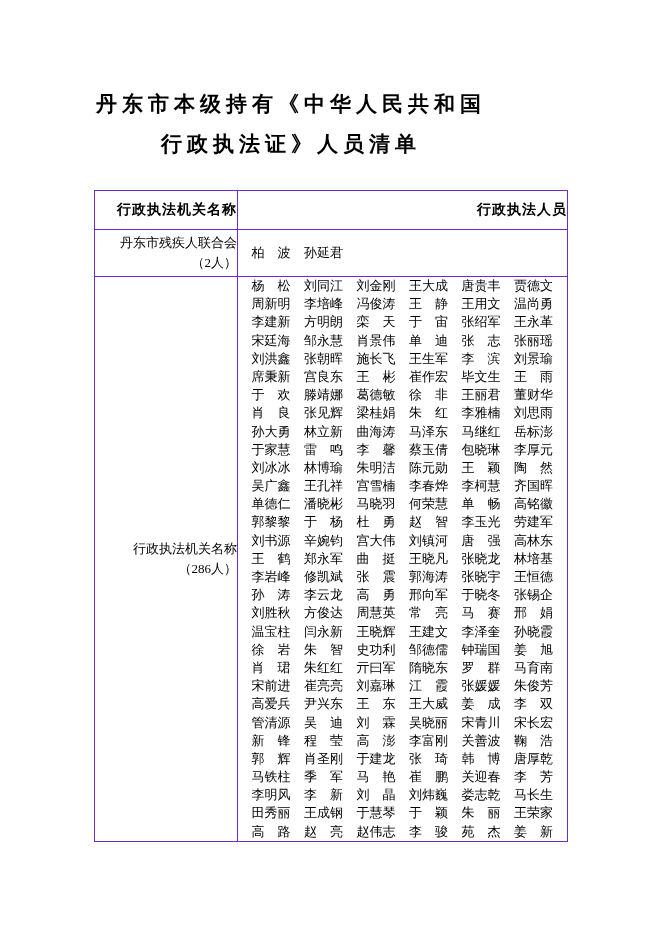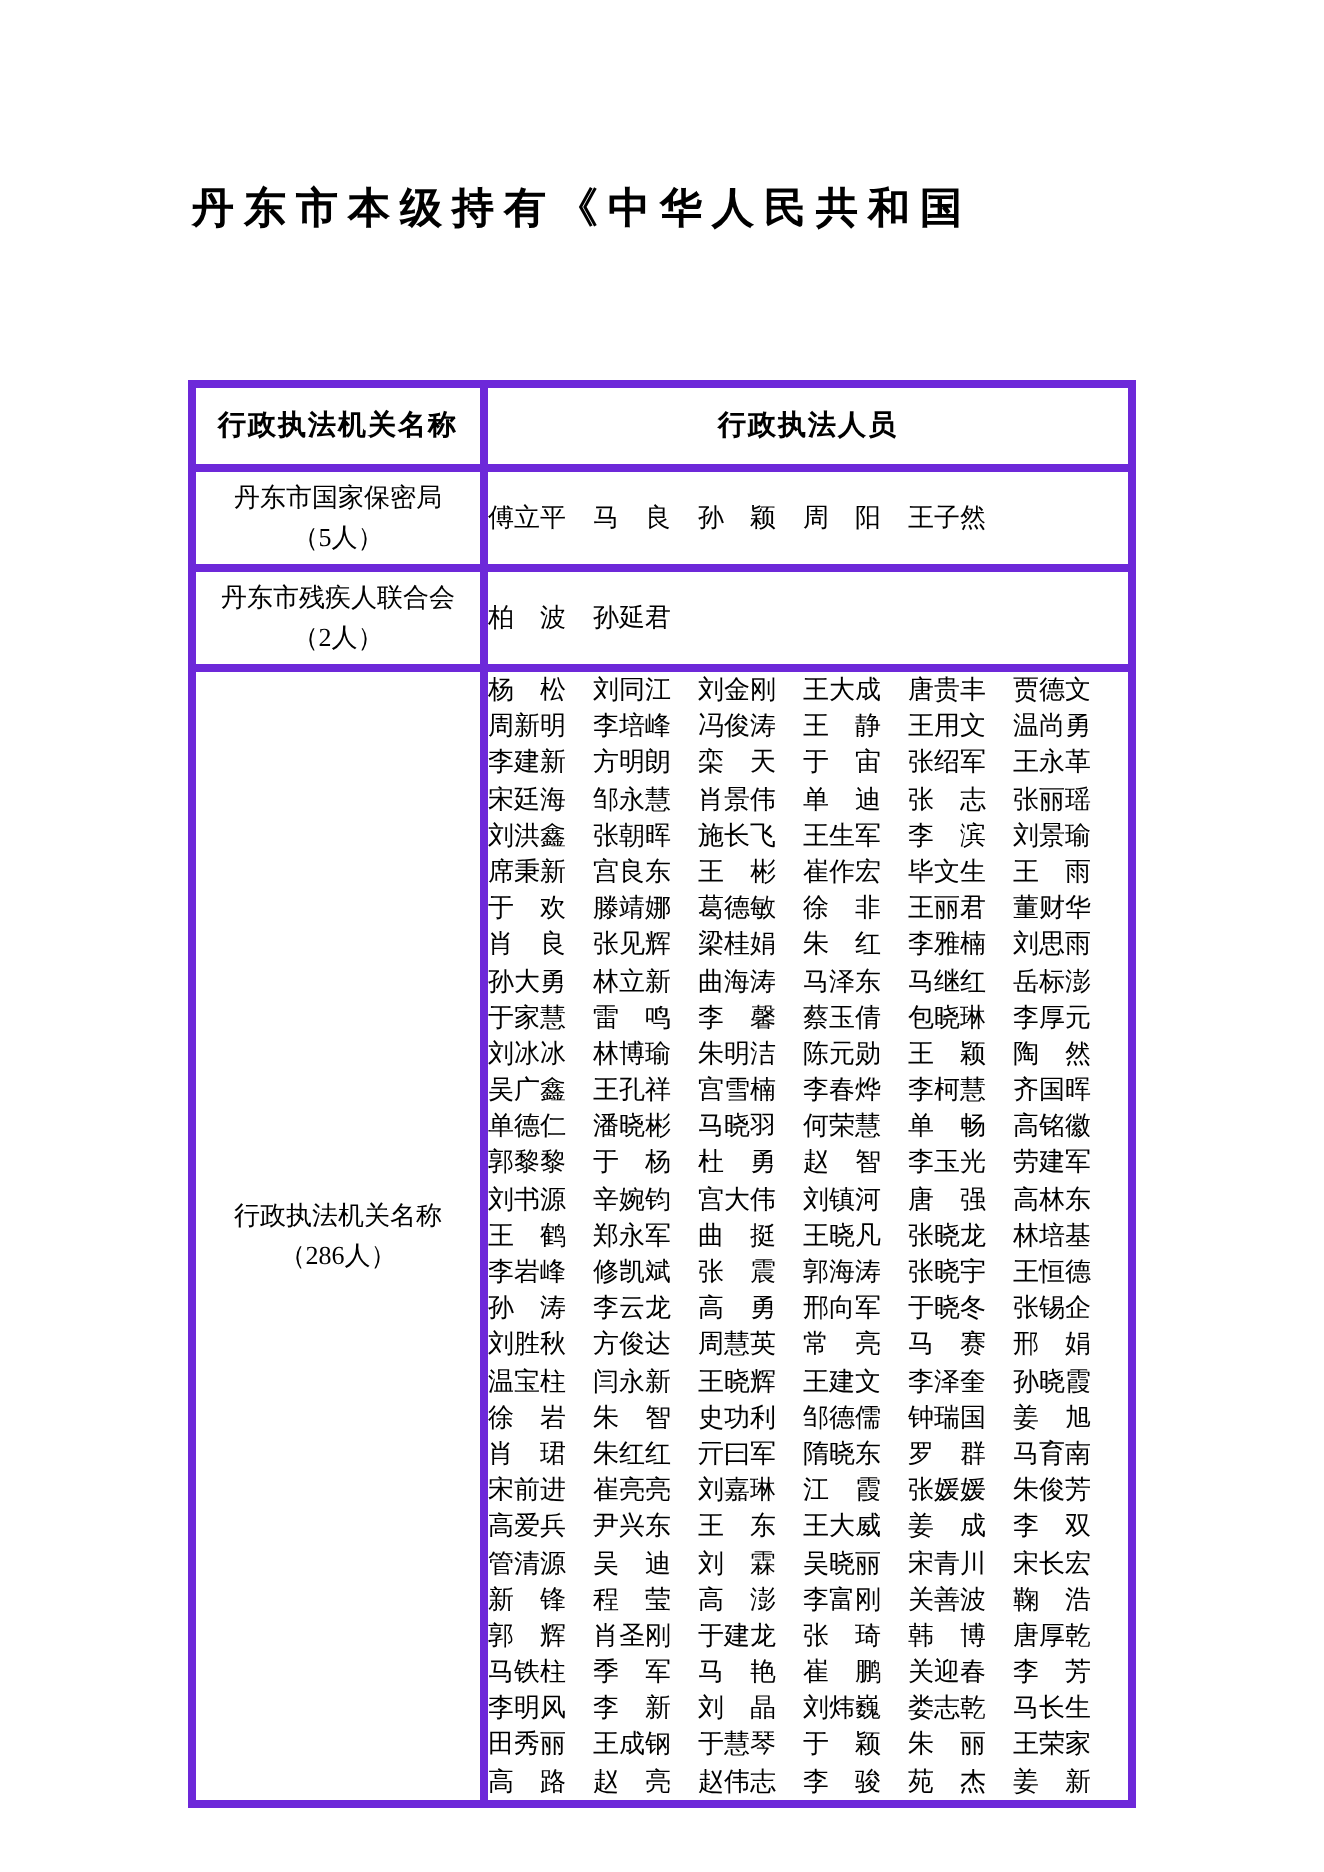--- a/index.html
+++ b/index.html
@@ -29,23 +29,24 @@
   table.personnel {
     position: absolute;
     top: 190px;
     left: 94px;
     width: 474px;
     border-collapse: collapse;
     table-layout: fixed;
   }
   table.personnel th,
   table.personnel td {
-    border: 4px solid #6d28d9;
+    border: 1px solid #6d28d9;
     padding: 0;
     vertical-align: middle;
+    text-align: right;
   }
   th.agency-head { width: 142px; }
   th {
     height: 38px;
     font-size: 14px;
     font-weight: bold;
     text-align: center;
     letter-spacing: 1px;
   }
   td.agency-cell {
@@ -68,47 +69,33 @@
     width: 52.5px;
     white-space: pre;
     overflow: visible;
   }
 </style>
 </head>
 <body>
 
 <div class="doc-title">
   <div>丹东市本级持有《中华人民共和国</div>
+  <div>行政执法证》人员清单</div>
 </div>
 
 <table class="personnel">
   <thead>
     <tr>
       <th class="agency-head">行政执法机关名称</th>
       <th>行政执法人员</th>
     </tr>
   </thead>
   <tbody id="table-body">
       <tr class="small-row">
         <td class="agency-cell">
-          <div>丹东市国家保密局</div>
-          <div>（5人）</div>
-        </td>
-        <td class="names-cell">
-          <div class="name-row">
-            <span class="name">傅立平</span>
-            <span class="name">马　良</span>
-            <span class="name">孙　颖</span>
-            <span class="name">周　阳</span>
-            <span class="name">王子然</span>
-          </div>
-        </td>
-      </tr>
-      <tr class="small-row">
-        <td class="agency-cell">
           <div>丹东市残疾人联合会</div>
           <div>（2人）</div>
         </td>
         <td class="names-cell">
           <div class="name-row">
             <span class="name">柏　波</span>
             <span class="name">孙延君</span>
           </div>
         </td>
       </tr>

